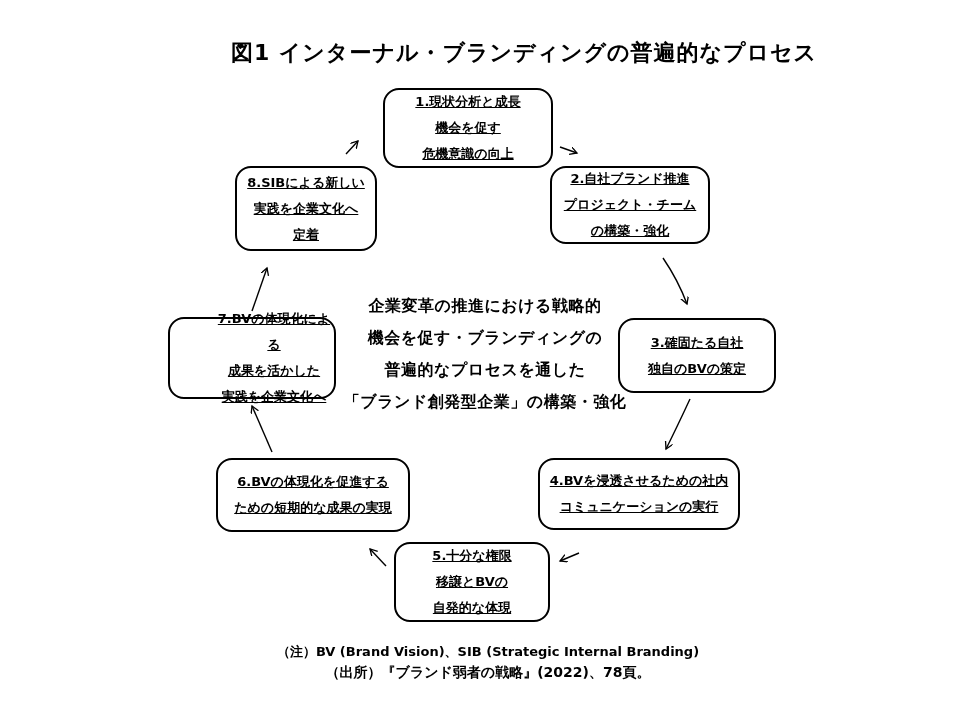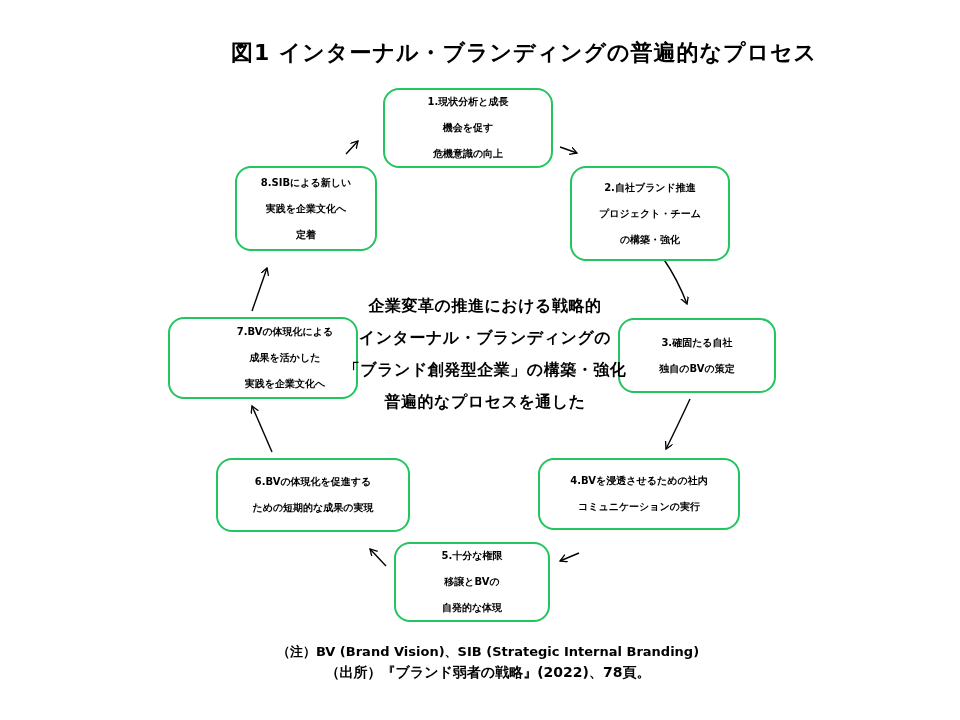--- a/index.html
+++ b/index.html
@@ -10,31 +10,31 @@
     color: #000;
   }
   .canvas { position: relative; width: 960px; height: 720px; background: #fff; overflow: hidden; }
   .title {
     position: absolute; left: 0; top: 38px; width: 960px;
     text-align: center; font-size: 22px; font-weight: bold; letter-spacing: 1px; margin-left: 44px;
   }
   .arrows { position: absolute; left: 0; top: 0; }
   .box {
     position: absolute; background: #fff;
-    border: 2px solid #22c55e; border-radius: 16px;
+    border: 2px solid #000000; border-radius: 16px;
     display: flex; flex-direction: column; justify-content: center; align-items: center;
-    font-size: 10px; font-weight: bold; line-height: 26px; text-align: center;
+    font-size: 13px; font-weight: bold; line-height: 26px; text-align: center; text-decoration: underline;
   }
   .box1 { left: 383px; top:  88px; width: 170px; height: 80px; }
-  .box2 { left: 570px; top: 166px; width: 160px; height: 95px; }
+  .box2 { left: 550px; top: 166px; width: 160px; height: 78px; }
   .box3 { left: 618px; top: 318px; width: 158px; height: 75px; }
   .box4 { left: 538px; top: 458px; width: 202px; height: 72px; }
   .box5 { left: 394px; top: 542px; width: 156px; height: 80px; }
   .box6 { left: 216px; top: 458px; width: 194px; height: 74px; }
-  .box7 { left: 168px; top: 317px; width: 190px; height: 82px; padding-left: 44px; }
+  .box7 { left: 168px; top: 317px; width: 168px; height: 82px; padding-left: 44px; }
   .box8 { left: 235px; top: 166px; width: 142px; height: 85px; }
   .center-text {
     position: absolute; left: 320px; top: 290px; width: 330px;
     text-align: center; font-weight: bold; font-size: 16px; line-height: 32px;
     letter-spacing: 0.5px;
   }
   .notes {
     position: absolute; left: 8px; top: 642px; width: 960px;
     text-align: center; font-weight: bold;
   }
@@ -104,23 +104,23 @@
   </div>
 
   <div class="box box8">
     <div>8.SIBによる新しい</div>
     <div>実践を企業文化へ</div>
     <div>定着</div>
   </div>
 
   <div class="center-text">
     <div>企業変革の推進における戦略的</div>
-    <div>インターナル・ブランディングの</div>
+    <div>機会を促す・ブランディングの</div>
+    <div>普遍的なプロセスを通した</div>
     <div>「ブランド創発型企業」の構築・強化</div>
-    <div>普遍的なプロセスを通した</div>
   </div>
 
   <div class="notes">
     <div class="note-line">（注）BV (Brand Vision)、SIB (Strategic Internal Branding)</div>
     <div class="source-line">（出所）『ブランド弱者の戦略』(2022)、78頁。</div>
   </div>
 
 </div>
 
 </body></html>

